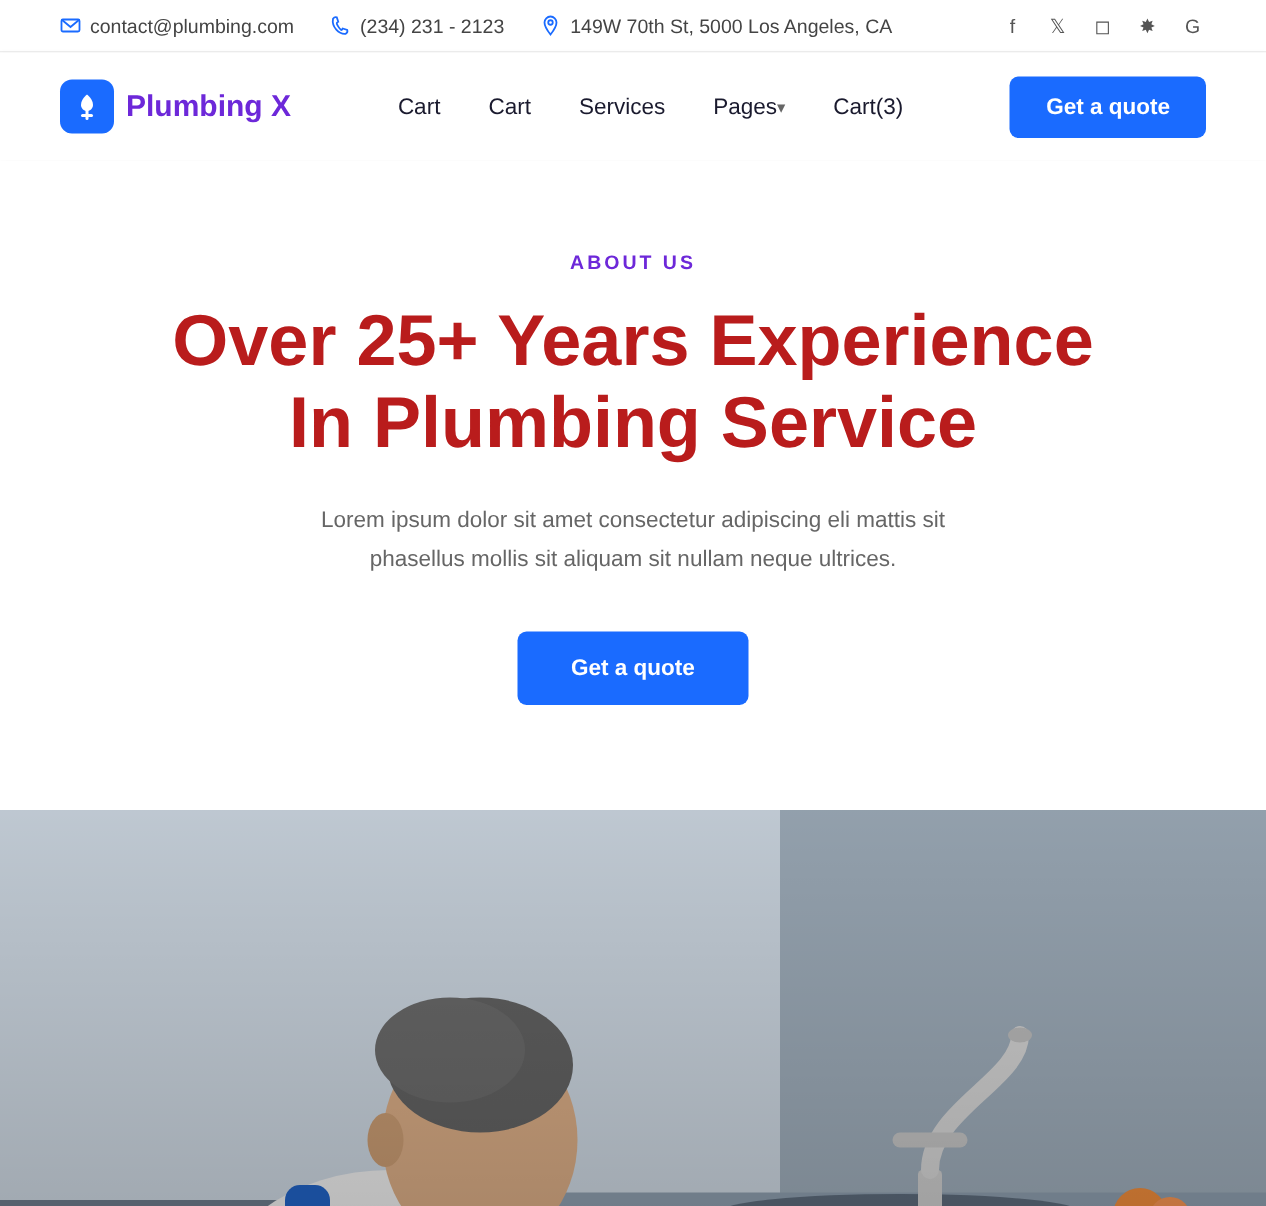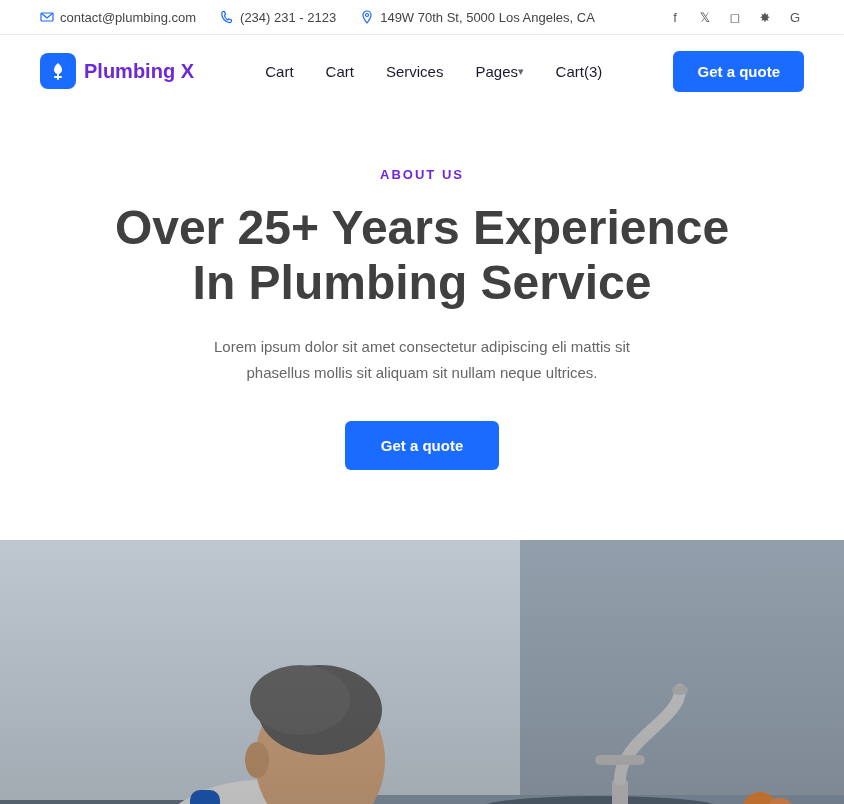--- a/index.html
+++ b/index.html
@@ -73,21 +73,21 @@
       font-size: 13px;
       font-weight: 600;
       color: #6d28d9;
       letter-spacing: 2px;
       text-transform: uppercase;
       margin-bottom: 18px;
     }
     .hero-title {
       font-size: 48px;
       font-weight: 800;
-      color: #404040;
+      color: #b91c1c;
       line-height: 1.15;
       margin-bottom: 24px;
     }
     .hero-desc {
       font-size: 15px;
       color: #666;
       max-width: 460px;
       margin: 0 auto 36px;
       line-height: 1.7;
     }

